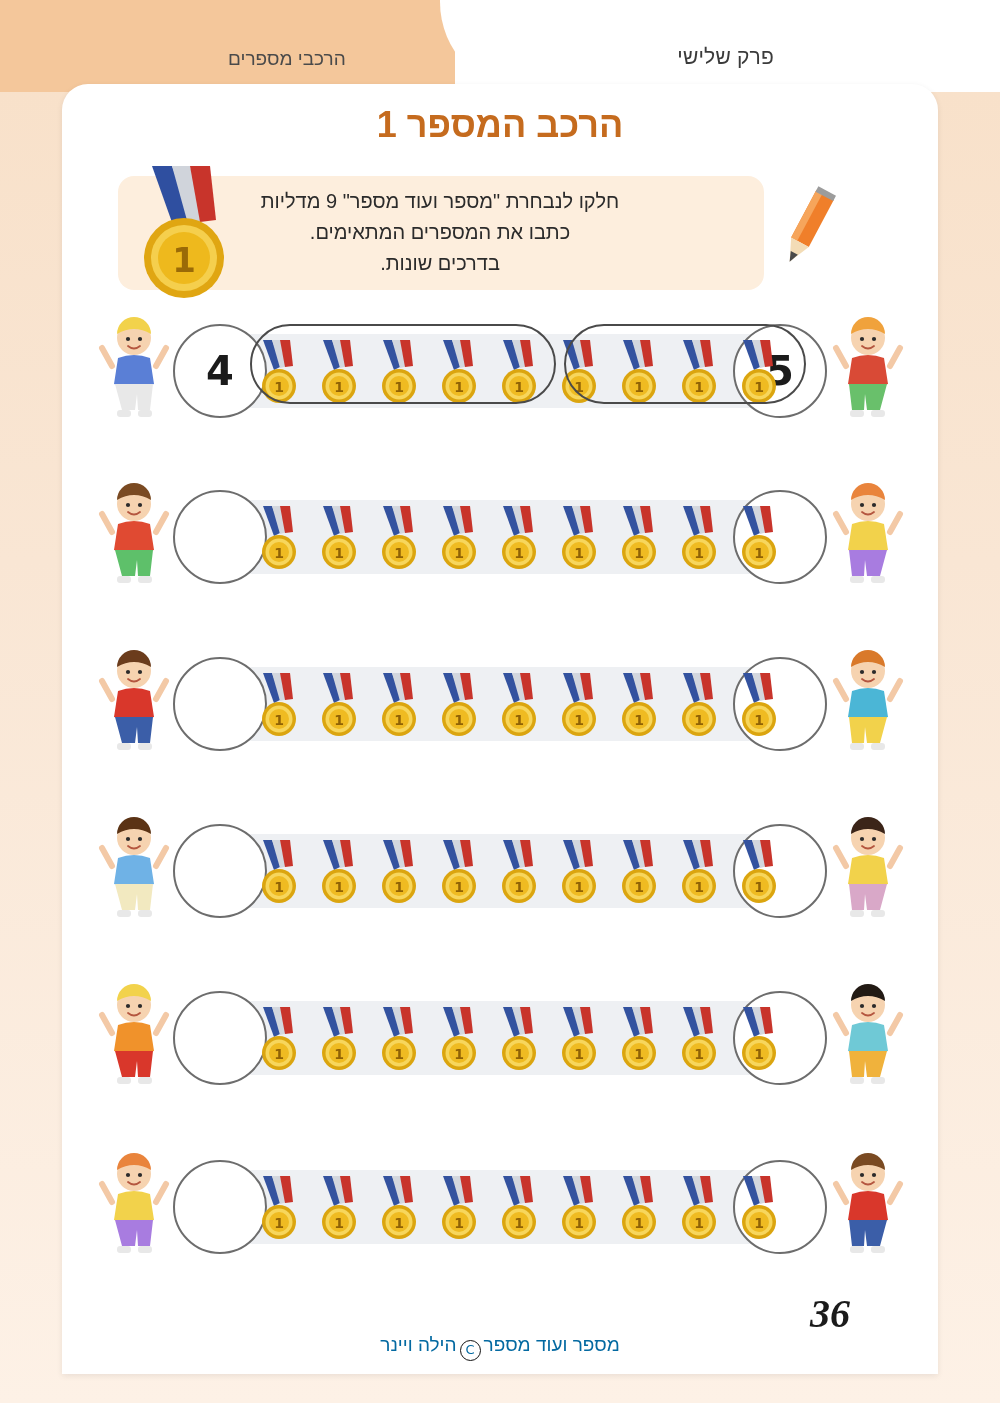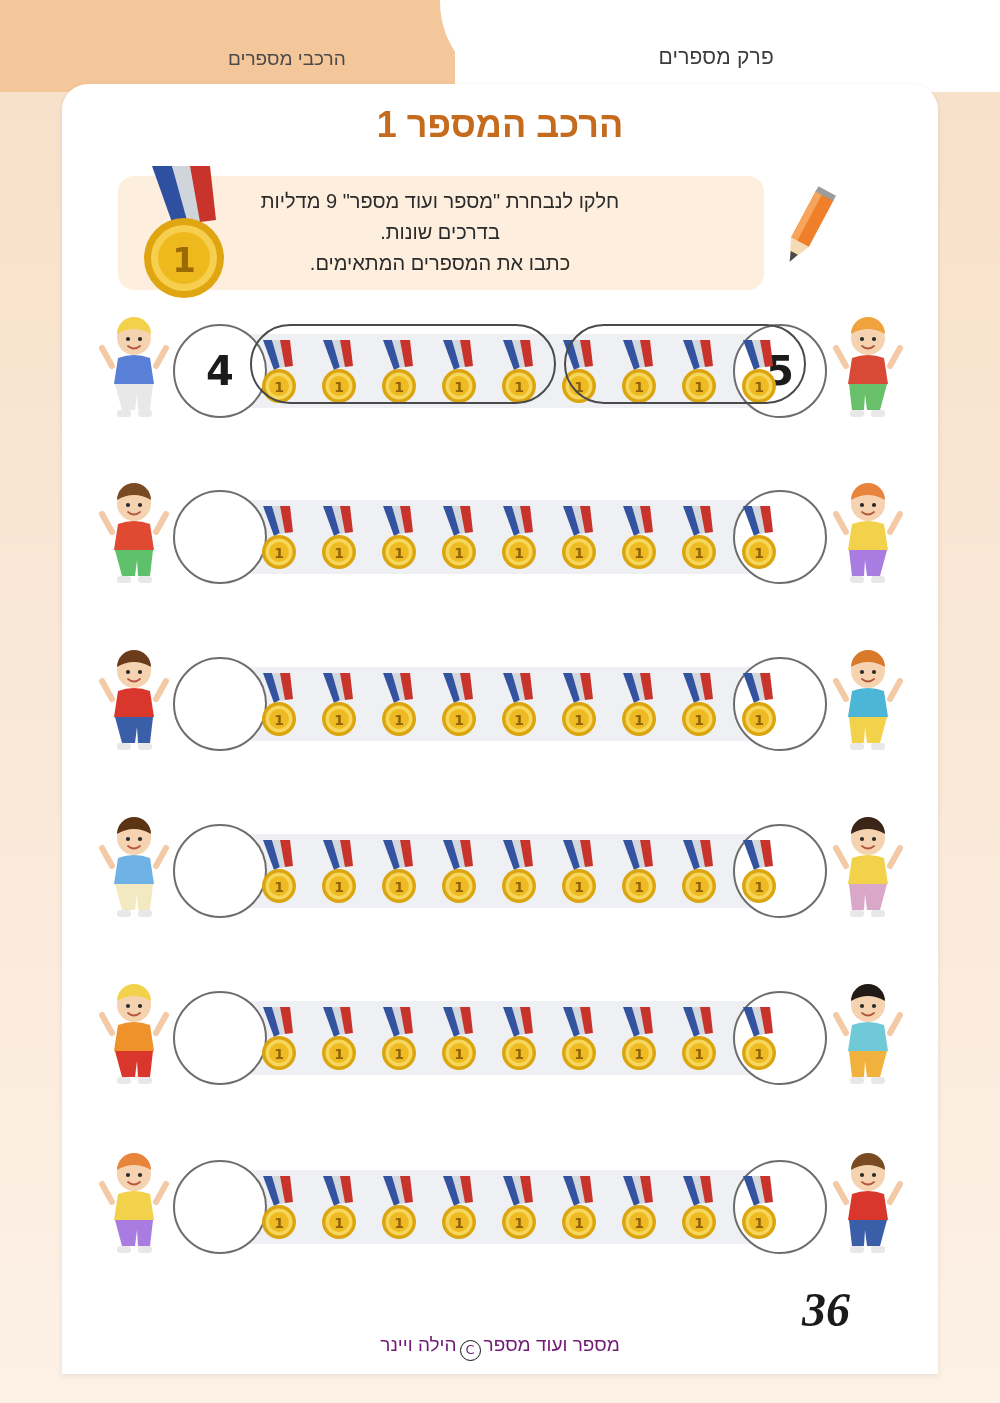--- a/index.html
+++ b/index.html
@@ -105,54 +105,54 @@
     position:absolute;top:0;width:46px;height:66px;
   }
   .lasso{
     position:absolute;top:12px;height:80px;
     border:2.2px solid #4a4a4a;border-radius:42px;
     box-sizing:border-box;
   }
   
   .page-number{
     position:absolute;bottom:66px;right:150px;
-    font-size:48px;font-style:italic;font-weight:bold;color:#1b1b1b;
+    font-size:40px;font-style:italic;font-weight:bold;color:#1b1b1b;
     font-family:"Liberation Serif", serif;
   }
   .footer-text{
     position:absolute;bottom:42px;left:0;width:1000px;
-    text-align:center;font-size:19px;color:#701a75;direction:rtl;
+    text-align:center;font-size:19px;color:#0369a1;direction:rtl;
   }
   .copy-c{
     display:inline-block;
     width:19px;height:19px;border:1.6px solid #111;border-radius:50%;
     font-size:13px;line-height:18px;text-align:center;
     vertical-align:-3px;margin:0 3px;
     font-family:"DejaVu Sans", sans-serif;
   }
 </style>
 </head>
 <body>
 
 <div class="page-bg"></div>
 <div class="header-band"></div>
 <div class="header-white-right2"></div>
 <div class="header-white-right"></div>
 
 <div class="sheet"></div>
 
-<div class="chapter-label">פרק מספרים</div>
+<div class="chapter-label">פרק שלישי</div>
 <div class="section-label">הרכבי מספרים</div>
 <div class="page-title">הרכב המספר 1</div>
 
 <div class="instruction-box"></div>
 <div class="instruction-text">
   <div>חלקו לנבחרת "מספר ועוד מספר"  9  מדליות</div>
+  <div>כתבו את המספרים המתאימים.</div>
   <div>בדרכים שונות.</div>
-  <div>כתבו את המספרים המתאימים.</div>
 </div>
 
 <svg class="medal-big" viewBox="0 0 104 140">
   <polygon points="20,4 40,4 60,58 42,66" fill="#2f4fa0"></polygon>
   <polygon points="40,4 58,4 74,58 56,62" fill="#d0d4db"></polygon>
   <polygon points="58,4 78,4 84,58 68,60" fill="#c8342b"></polygon>
   <circle cx="52" cy="96" r="40" fill="#e0a612"></circle>
   <circle cx="52" cy="96" r="33" fill="#f5cf4d"></circle>
   <circle cx="52" cy="96" r="26" fill="#eeb91d"></circle>
   <text x="52" y="110" font-size="34" font-weight="bold" text-anchor="middle" fill="#9a6a07" font-family="DejaVu Sans, sans-serif">1</text>

